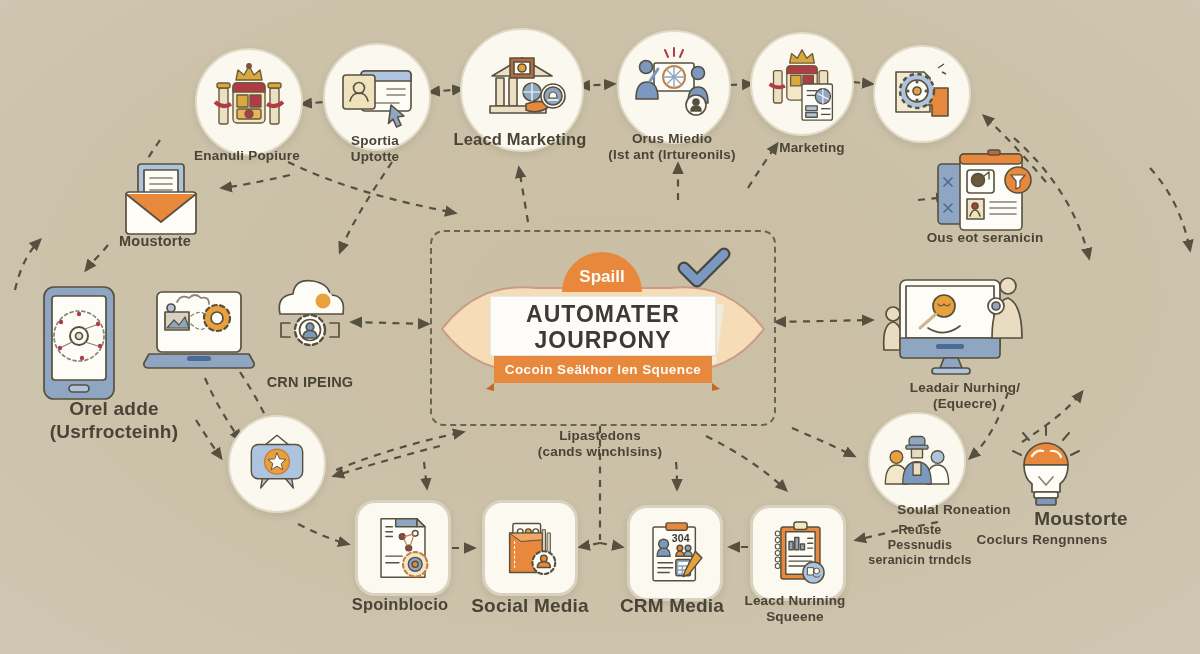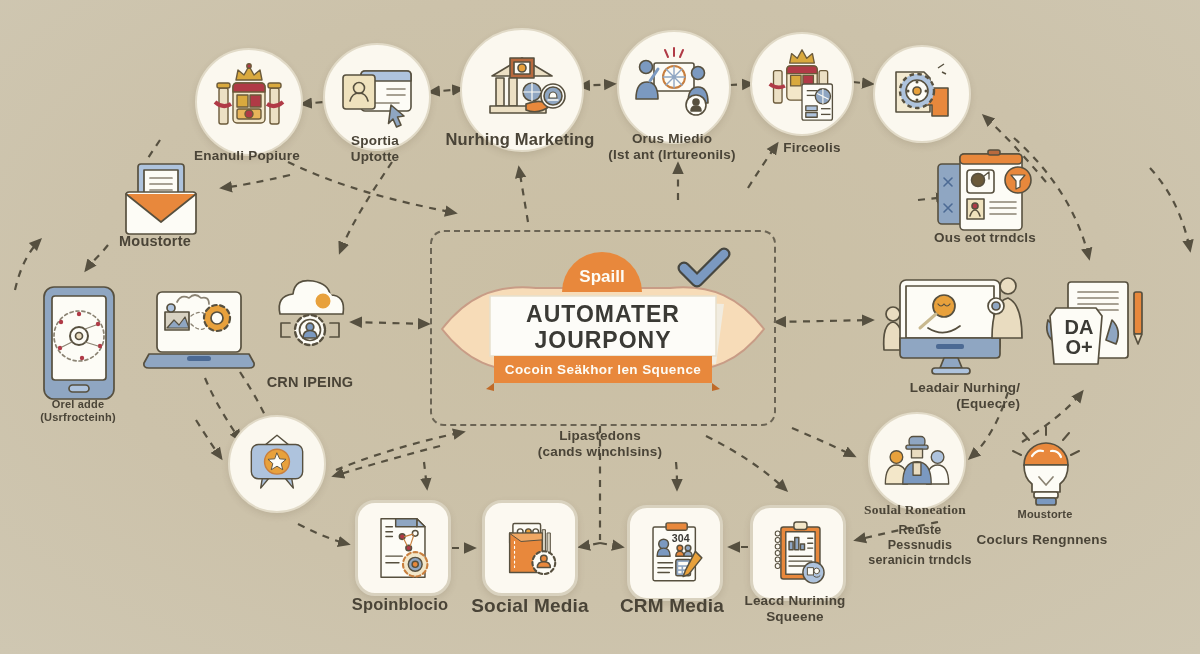--- a/index.html
+++ b/index.html
@@ -8,21 +8,21 @@
     background:radial-gradient(ellipse at 50% 45%, #cabfa4 0%, #ccc2aa 60%, #cfc7b2 100%);}
   .arrows{position:absolute;left:0;top:0;z-index:1;}
   .node{position:absolute;z-index:2;}
   .circle{position:absolute;z-index:2;border-radius:50%;background:#fbf8ef;border:2px solid #e1dac7;
     box-shadow:0 3px 7px rgba(90,80,60,.14);display:flex;align-items:center;justify-content:center;}
   .card{position:absolute;z-index:2;background:#fcf9f1;border:3px solid #d9d2bf;border-radius:20px;
     box-shadow:0 3px 7px rgba(90,80,60,.14);display:flex;align-items:center;justify-content:center;}
   .label{position:absolute;z-index:3;transform:translateX(-50%);text-align:center;white-space:pre-line;
     color:#4a4437;font-weight:700;line-height:1.2;letter-spacing:.2px;}
   .fs12{font-size:12.5px;} .fs13{font-size:13.5px;} .fs14{font-size:14.5px;}
-  .fs15{font-size:11px;} .fs16{font-size:16.5px;} .fs17{font-size:19px;}
+  .fs15{font-size:19px;margin-left:36px;} .fs16{font-size:16.5px;} .fs17{font-size:19px;}
   .center-box{position:absolute;left:430px;top:230px;width:342px;height:192px;z-index:2;
     border:2.5px dashed #6b6454;border-radius:14px;}
   .center-box svg{position:absolute;left:0;top:0;}
 </style>
 </head>
 <body>
 
 <div class="stage">
 
   <svg class="arrows" width="1200" height="654">
@@ -126,21 +126,21 @@
         <circle cx="56" cy="46" r="9" fill="#8fa6c2"></circle>
         <path d="M47,46 h18 M56,37 v18" stroke="#fdfcf6" stroke-width="1.2"></path>
         <path d="M50,58 q16,-6 24,2 q-12,9 -24,4 Z" fill="#e8883c"></path>
         <circle cx="77" cy="50" r="12" fill="#fdfcf6"></circle>
         <circle cx="77" cy="50" r="9" fill="#8fa6c2"></circle>
         <path d="M73,52 q0,-6 4,-6 q4,0 4,6 Z" fill="#fdfcf6" stroke-width="1.1"></path>
         <line x1="72" y1="54" x2="82" y2="54" stroke="#fdfcf6" stroke-width="1.3"></line>
       </g>
     </svg>
   </div>
-  <div class="label fs16" style="left:520px;top:130px;">Nurhing Marketing</div>
+  <div class="label fs16" style="left:520px;top:130px;">Leacd Marketing</div>
 
   <div class="circle" style="left:617px;top:30px;width:110px;height:110px;">
     <svg width="84" height="80" viewBox="0 0 84 80">
       <g stroke="#57503f" stroke-width="1.6" stroke-linejoin="round" stroke-linecap="round">
         <path d="M36,10 l-3,-7 M42,9 l0,-8 M48,10 l3,-7" stroke="#b03a46" stroke-width="2"></path>
         <rect x="22" y="16" width="40" height="28" rx="2" fill="#fdfcf6"></rect>
         <circle cx="42" cy="30" r="11" fill="#fdfcf6" stroke="#c87f3e" stroke-width="2"></circle>
         <path d="M42,19 v22 M31,30 h22 M34,22 l16,16 M50,22 l-16,16" stroke="#8fa6c2" stroke-width="1.4"></path>
         <circle cx="14" cy="20" r="6.5" fill="#7b99c0"></circle>
         <path d="M4,52 q0,-17 11,-17 q11,0 11,17 Z" fill="#7b99c0"></path>
@@ -172,21 +172,21 @@
         <line x1="45" y1="52" x2="56" y2="52" stroke="#57503f"></line>
         <circle cx="62" cy="53" r="8" fill="#8fa6c2" stroke="#57503f"></circle>
         <path d="M56,50 l12,6 M62,45 v16" stroke="#fdfcf6" stroke-width="1.1"></path>
         <rect x="44" y="63" width="12" height="5" fill="#aec3dd" stroke="#57503f"></rect>
         <rect x="44" y="70" width="12" height="5" fill="#aec3dd" stroke="#57503f"></rect>
         <line x1="60" y1="66" x2="70" y2="66" stroke="#57503f"></line>
         <line x1="60" y1="72" x2="70" y2="72" stroke="#57503f"></line>
       </g>
     </svg>
   </div>
-  <div class="label fs13" style="left:812px;top:140px;">Firceolis</div>
+  <div class="label fs13" style="left:812px;top:140px;">Marketing</div>
 
   <div class="circle" style="left:873px;top:45px;width:94px;height:94px;">
     <svg width="72" height="72" viewBox="0 0 72 72">
       <g stroke="#57503f" stroke-width="1.6" stroke-linejoin="round">
         <path d="M10,14 h28 l6,6 v34 h-34 Z" fill="#f3ead1"></path>
         <path d="M34,30 h28 v28 h-16 v-11 h-12 Z" fill="#e8883c"></path>
         <circle cx="31" cy="33" r="17" fill="#aec3dd" stroke-width="2.4" stroke-dasharray="4.5 3.5"></circle>
         <circle cx="31" cy="33" r="11" fill="#fdfcf6"></circle>
         <circle cx="31" cy="33" r="4" fill="#e8a13c"></circle>
         <circle cx="31" cy="24" r="1.5" fill="#57503f" stroke="none"></circle>
@@ -213,21 +213,21 @@
         <circle cx="43" cy="58" r="3" fill="#b03a46"></circle>
         <path d="M38,68 q2,-6 5,-6 q3,0 5,6" fill="none"></path>
         <line x1="58" y1="54" x2="84" y2="54" stroke="#8b8373"></line>
         <line x1="58" y1="60" x2="84" y2="60" stroke="#8b8373"></line>
         <line x1="58" y1="66" x2="84" y2="66" stroke="#8b8373"></line>
         <circle cx="86" cy="32" r="13" fill="#e8883c"></circle>
         <path d="M79,27 h14 l-5,6 v6 l-4,2 v-8 Z" fill="#fdfcf6" stroke-width="1.2"></path>
       </g>
     </svg>
   </div>
-  <div class="label fs13" style="left:985px;top:230px;">Ous eot trndcls</div>
+  <div class="label fs13" style="left:985px;top:230px;">Ous eot seranicin</div>
 
   <div class="node" style="left:880px;top:272px;">
     <svg width="150" height="105" viewBox="0 0 150 105">
       <g stroke="#57503f" stroke-width="1.7" stroke-linejoin="round" stroke-linecap="round">
         <circle cx="13" cy="42" r="7" fill="#e9dcc0"></circle>
         <path d="M4,78 q-2,-26 9,-28 q10,2 10,28 Z" fill="#e9dcc0"></path>
         <rect x="20" y="8" width="100" height="72" rx="6" fill="#fdfcf6"></rect>
         <rect x="26" y="14" width="88" height="52" fill="#fdfcf6"></rect>
         <path d="M20,66 h100 v16 q0,4 -4,4 h-92 q-4,0 -4,-4 Z" fill="#8fa6c2"></path>
         <rect x="56" y="72" width="28" height="5" rx="2" fill="#4c6a94" stroke="none"></rect>
@@ -237,41 +237,23 @@
         <path d="M58,32 q3,4 6,0 q3,4 6,0" stroke-width="1.2" fill="none"></path>
         <path d="M48,56 q16,10 32,-2" fill="none"></path>
         <line x1="40" y1="56" x2="56" y2="42" stroke="#c9b98f" stroke-width="3"></line>
         <circle cx="128" cy="14" r="8" fill="#e9dcc0"></circle>
         <path d="M112,66 q0,-36 16,-40 q14,6 14,40 Z" fill="#e9dcc0"></path>
         <circle cx="116" cy="34" r="8" fill="#fdfcf6"></circle>
         <circle cx="116" cy="34" r="4" fill="#8fa6c2"></circle>
       </g>
     </svg>
   </div>
-  <div class="label fs13" style="left:965px;top:380px;text-align:right;">Leadair Nurhing/
+  <div class="label fs13" style="left:965px;top:380px;">Leadair Nurhing/
 (Equecre)</div>
 
-  <div class="node" style="left:1042px;top:278px;">
-    <svg width="112" height="100" viewBox="0 0 112 100">
-      <g stroke="#57503f" stroke-width="1.7" stroke-linejoin="round" stroke-linecap="round">
-        <rect x="26" y="4" width="60" height="76" rx="3" fill="#fdfcf6"></rect>
-        <line x1="36" y1="14" x2="76" y2="14" stroke="#8b8373"></line>
-        <line x1="36" y1="20" x2="76" y2="20" stroke="#8b8373"></line>
-        <line x1="36" y1="26" x2="76" y2="26" stroke="#8b8373"></line>
-        <line x1="36" y1="32" x2="76" y2="32" stroke="#8b8373"></line>
-        <rect x="92" y="14" width="8" height="42" rx="2" fill="#e8883c"></rect>
-        <path d="M92,56 h8 l-4,10 Z" fill="#e9dcc0"></path>
-        <path d="M6,42 q-4,14 6,22 l8,-6 Z" fill="#8fa6c2"></path>
-        <path d="M70,42 q10,10 4,24 l-10,-4 Z" fill="#8fa6c2"></path>
-        <path d="M14,30 h40 l6,8 -4,48 h-44 l-4,-48 Z" fill="#fdfcf6"></path>
-        <text x="37" y="56" text-anchor="middle" font-size="20" font-weight="bold" fill="#3b3a35" stroke="none" font-family="Liberation Sans, sans-serif">DA</text>
-        <text x="37" y="76" text-anchor="middle" font-size="20" font-weight="bold" fill="#3b3a35" stroke="none" font-family="Liberation Sans, sans-serif">O+</text>
-      </g>
-    </svg>
-  </div>
 
   <div class="node" style="left:1005px;top:425px;">
     <svg width="82" height="86" viewBox="0 0 82 86">
       <g stroke="#57503f" stroke-width="1.7" stroke-linejoin="round" stroke-linecap="round">
         <path d="M18,8 l6,7 M64,8 l-6,7 M8,26 l8,4 M74,26 l-8,4 M41,2 v8" stroke-width="2"></path>
         <path d="M19,40 a22,22 0 0 1 44,0 Z" fill="#e8883c"></path>
         <path d="M27,31 q5,-7 11,-5 M46,26 q7,-1 10,6" stroke="#fdfcf6" stroke-width="2.2" fill="none"></path>
         <path d="M19,40 q0,13 8,19 v8 h28 v-8 q8,-6 8,-19 Z" fill="#fdfcf6"></path>
         <path d="M34,52 l7,8 7,-8" fill="none" stroke="#8b8373"></path>
         <rect x="29" y="67" width="24" height="6" rx="2" fill="#fdfcf6"></rect>
@@ -290,21 +272,21 @@
         <circle cx="74" cy="30" r="8" fill="#aec3dd"></circle>
         <path d="M60,64 q0,-24 14,-24 q14,0 14,24 Z" fill="#fdfcf6"></path>
         <rect x="38" y="4" width="20" height="13" rx="5" fill="#8fa6c2"></rect>
         <rect x="34" y="15" width="28" height="5" rx="2.5" fill="#8fa6c2"></rect>
         <rect x="41" y="20" width="14" height="11" fill="#e9dcc0"></rect>
         <path d="M30,64 q0,-28 18,-28 q18,0 18,28 Z" fill="#7b99c0"></path>
         <rect x="43" y="37" width="10" height="16" fill="#e9dcc0"></rect>
       </g>
     </svg>
   </div>
-  <div class="label fs13" style="left:915px;top:502px;font-family:Liberation Serif, serif;">Soulal Roneation</div>
+  <div class="label fs13" style="left:954px;top:502px;">Soulal Roneation</div>
   <div class="label fs12" style="left:920px;top:523px;">Reuste
 Pessnudis
 seranicin trndcls</div>
 
   <div class="node" style="left:118px;top:160px;">
     <svg width="86" height="82" viewBox="0 0 86 82">
       <g stroke="#57503f" stroke-width="1.7" stroke-linejoin="round" stroke-linecap="round">
         <rect x="20" y="4" width="46" height="36" rx="3" fill="#aec3dd"></rect>
         <rect x="26" y="10" width="34" height="30" fill="#fdfcf6"></rect>
         <line x1="32" y1="18" x2="54" y2="18" stroke="#8b8373"></line>

